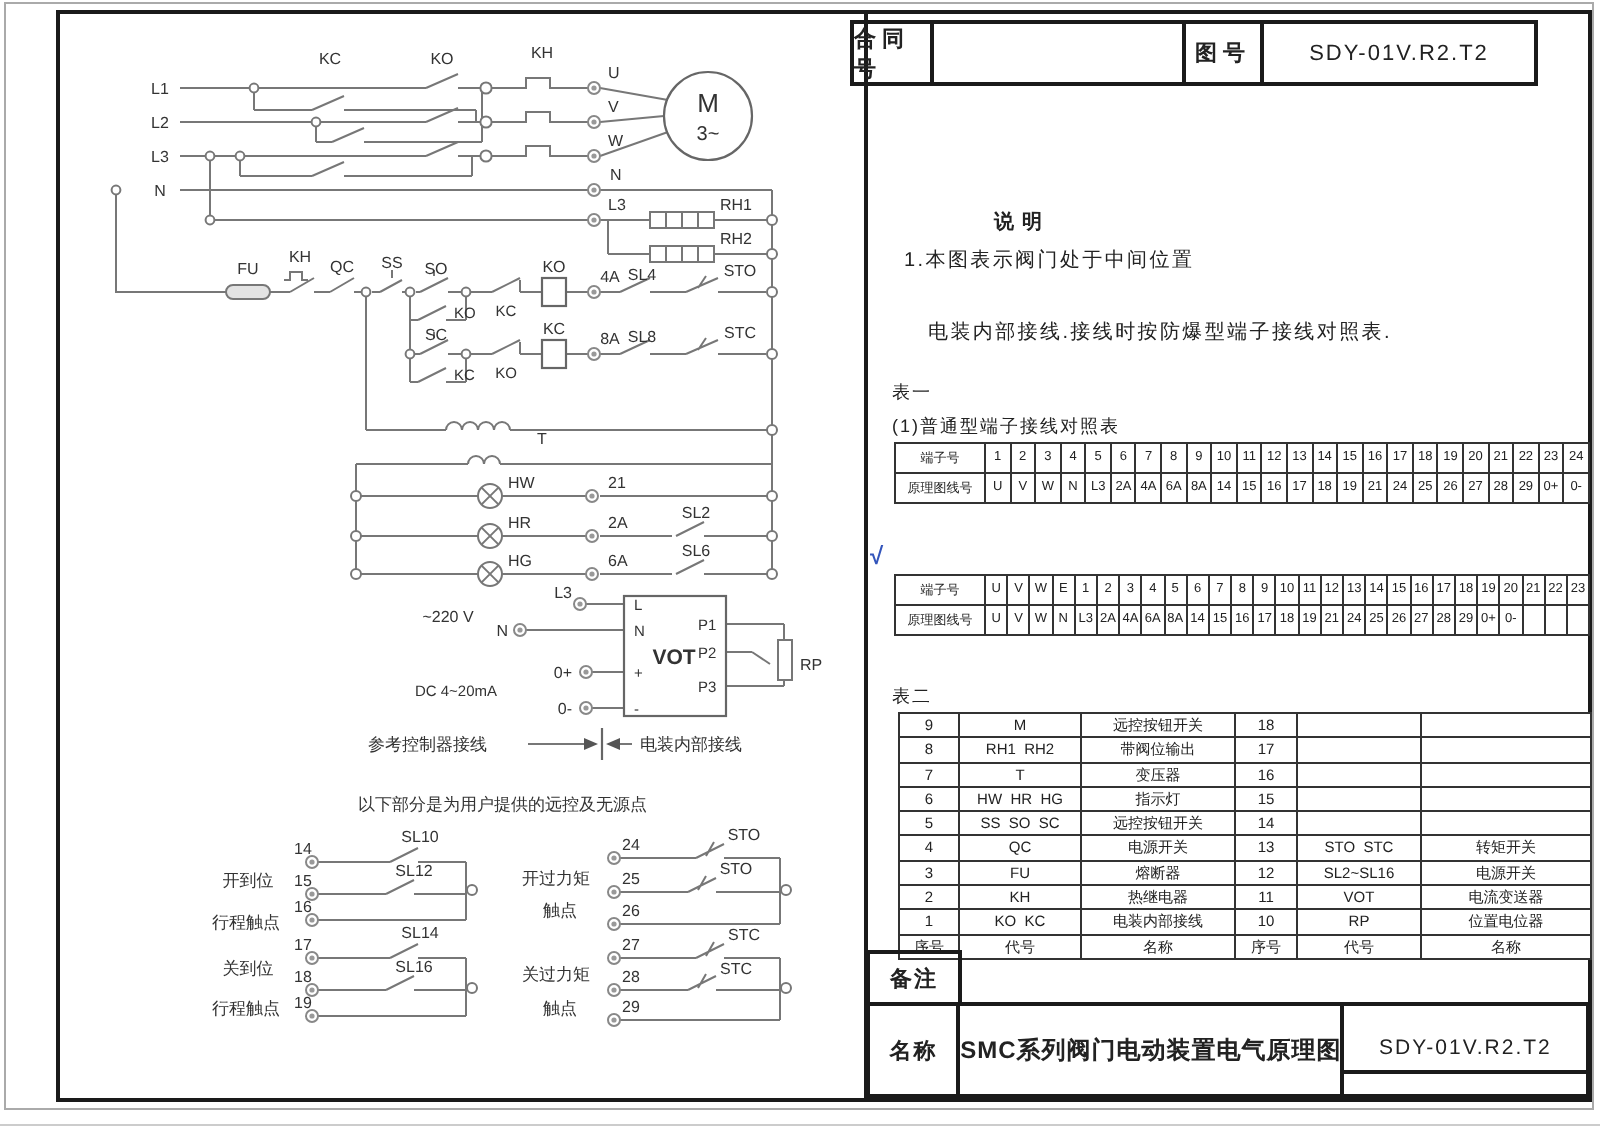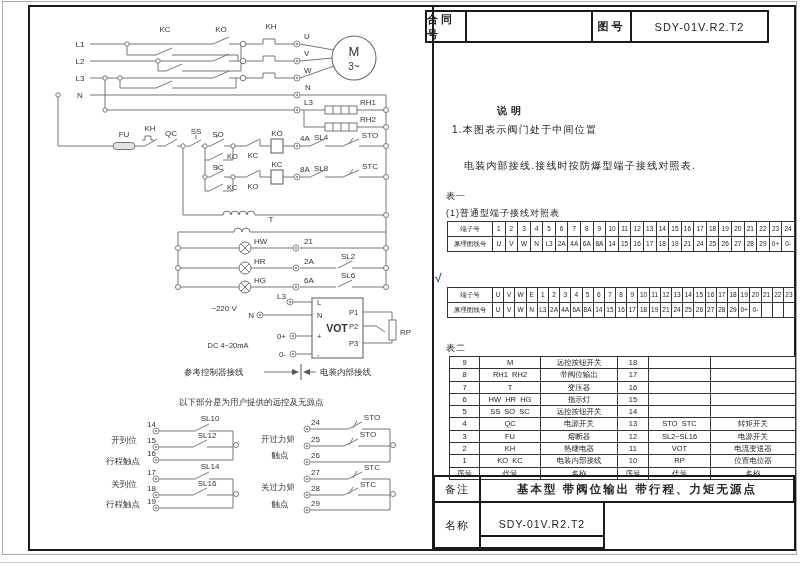--- a/index.html
+++ b/index.html
@@ -37,21 +37,21 @@
   .ctbl{border:1px solid #333;background:#fff}
   .crow{display:grid;grid-template-columns:30px 61px 77px 31px 62px 84px;height:11.3px}
   .crow+.crow{border-top:1px solid #333}
   .crow .cell{border-right:1px solid #333;font-size:7.5px;line-height:11.3px;text-align:center;overflow:hidden;white-space:pre}
   .crow .cell:last-child{border-right:none}
 
   
   .blk{display:flex;box-sizing:border-box}
   .blk>div{border:2px solid #1a1a1a;box-sizing:border-box;display:flex;align-items:center;justify-content:center}
   .blk>div+div{margin-left:-2px}
-  .blk-label{font-size:11px;letter-spacing:1px;font-weight:normal;text-align:left}
+  .blk-label{font-size:11px;letter-spacing:1px;font-weight:bold;text-align:left}
   .remark-val{font-size:11.5px;font-weight:bold;letter-spacing:2px;white-space:nowrap}
   .name-val{font-size:12px;font-weight:bold;letter-spacing:0.5px;white-space:nowrap}
   .rcol{flex-direction:column;padding:0 !important}
   .rcol>div{width:100%;display:flex;align-items:center;justify-content:center;box-sizing:border-box}
   .rcol-top{height:23px;border-bottom:2px solid #1a1a1a;font-size:10.5px;letter-spacing:1px}
   .rcol-bot{height:20px;font-size:9.5px;letter-spacing:0.5px;white-space:nowrap}
 
   
   svg text{font-family:"Liberation Sans",sans-serif;fill:#333}
   .w{stroke:#777;stroke-width:1;fill:none}
@@ -550,22 +550,22 @@
         <div class="cell">代号</div>
         <div class="cell">名称</div>
         <div class="cell">序号</div>
         <div class="cell">代号</div>
         <div class="cell">名称</div>
       </div>
   </div>
 
   <div class="abs blk" style="left:433px;top:475px;width:362px;height:28px">
     <div class="blk-label" style="width:48px">备注</div>
-    <div class="remark-val" style="width:316px">基本型  带阀位输出  带行程、力矩无源点</div>
   </div>
 
   <div class="abs blk" style="left:433px;top:501px;width:362px;height:48px">
     <div class="blk-label" style="width:48px">名称</div>
+    <div class="name-val" style="width:194px">SMC系列阀门电动装置电气原理图</div>
     <div class="rcol" style="width:126px">
       <div class="rcol-top">SDY-01V.R2.T2</div>
     </div>
   </div>
 </div>
 
 </body></html>

